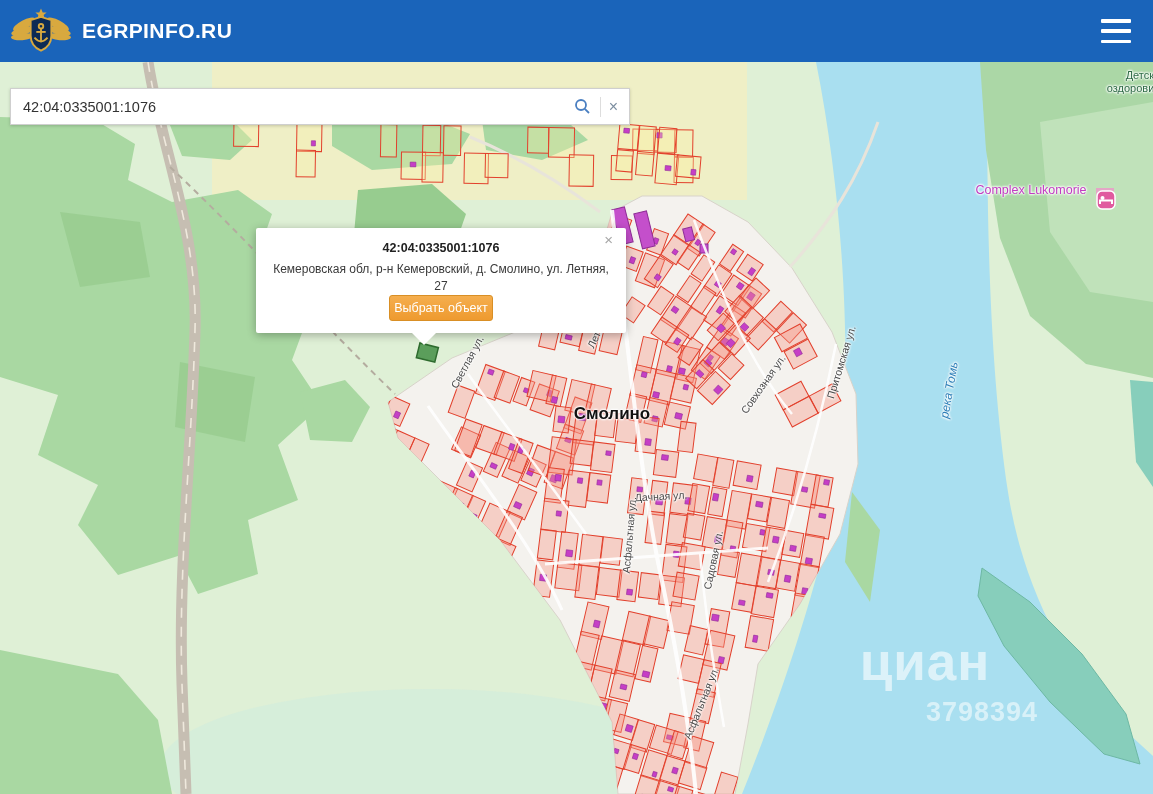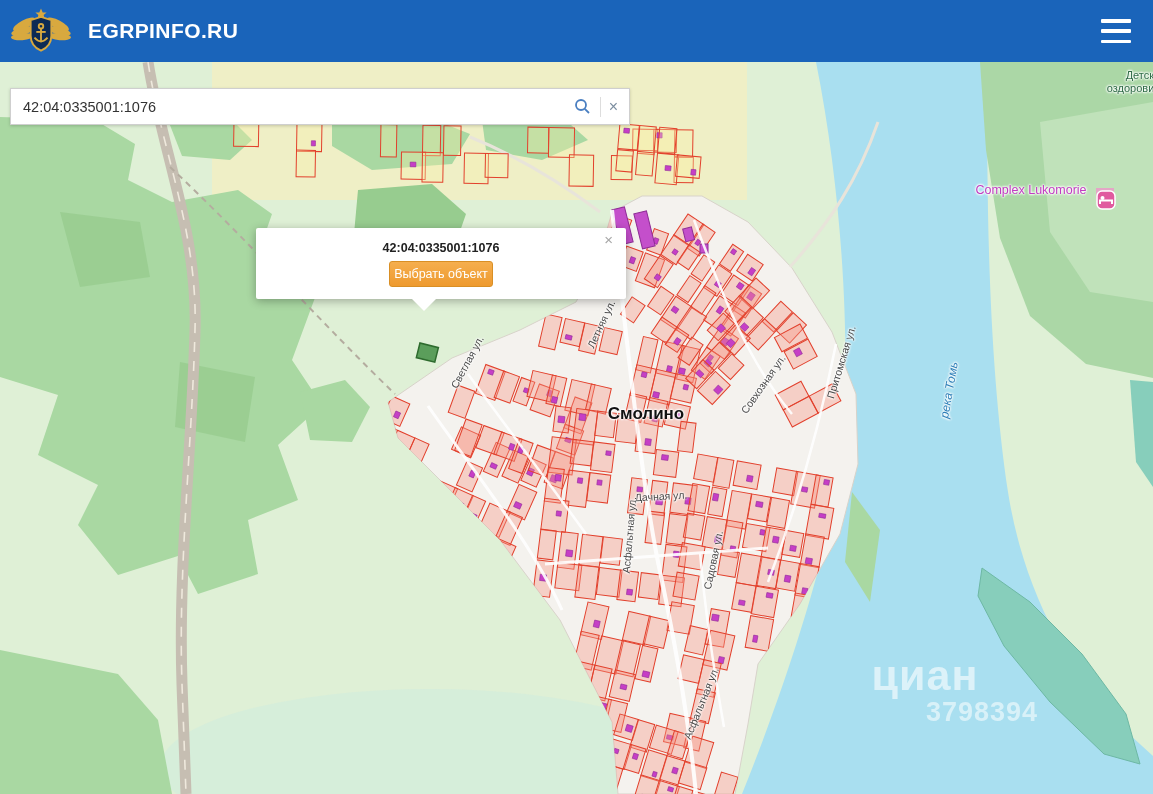--- a/index.html
+++ b/index.html
@@ -1,21 +1,21 @@
 <!DOCTYPE html>
 <html><head>
 <meta charset="utf-8">
 <style>
   html,body{margin:0;padding:0;width:1153px;height:794px;overflow:hidden;
     font-family:"Liberation Sans","DejaVu Sans",sans-serif;background:#dff0d6;}
 
   
   .app-header{position:relative;height:62px;background:#1a64ba;display:flex;align-items:center;z-index:40;}
   .logo{margin-left:10px;flex:0 0 auto;}
-  .brand{color:#fff;font-size:21px;font-weight:bold;letter-spacing:.4px;margin-left:16px;}
+  .brand{color:#fff;font-size:21px;font-weight:bold;letter-spacing:.4px;margin-left:10px;}
   .menu-btn{margin-left:auto;margin-right:22px;width:30px;height:24px;display:flex;flex-direction:column;
     justify-content:space-between;cursor:pointer;background:none;border:none;padding:0;}
   .menu-btn span{display:block;height:3.5px;background:#fff;border-radius:1px;}
 
   
   .map-wrap{position:relative;width:1153px;height:732px;overflow:hidden;}
   .map-wrap svg.basemap{position:absolute;left:0;top:0;z-index:0;}
   .map-label{position:absolute;white-space:nowrap;pointer-events:none;z-index:5;
     text-shadow:0 1px 2px rgba(255,255,255,.95),0 -1px 2px rgba(255,255,255,.95),
                 1px 0 2px rgba(255,255,255,.95),-1px 0 2px rgba(255,255,255,.95);}
@@ -524,48 +524,49 @@
     <rect x="418" y="283" width="19" height="15" fill="#5b9e5b" stroke="#2e6b2e" stroke-width="1.5" transform="rotate(14 427 290)"></rect>
 
     <g transform="translate(1106,138)">
       <rect x="-9" y="-9" width="18" height="18" rx="5" fill="#e05a9f" stroke="#fff" stroke-width="1.5"></rect>
       <circle cx="-3.5" cy="-2" r="2" fill="#fff"></circle>
       <path d="M-6,4 L-6,0.5 L6,0.5 L6,4" stroke="#fff" stroke-width="2" fill="none"></path>
     </g>
   </svg>
 
   <div id="labels">
-      <div class="map-label" style="left: 646px; top: 352px; font-size: 17px; color: rgb(17, 17, 17); font-weight: 600; transform: translate(-50%, -50%) rotate(0deg);">Смолино</div>
+      <div class="map-label" style="left: 612px; top: 352px; font-size: 17px; color: rgb(17, 17, 17); font-weight: 600; transform: translate(-50%, -50%) rotate(0deg);">Смолино</div>
       <div class="map-label" style="left: 949px; top: 328px; font-size: 12px; color: rgb(47, 128, 185); font-style: italic; transform: translate(-50%, -50%) rotate(-80deg);">река Томь</div>
       <div class="map-label" style="left: 1031px; top: 128px; font-size: 12.5px; color: rgb(193, 59, 193); transform: translate(-50%, -50%) rotate(0deg);">Complex Lukomorie</div>
       <div class="map-label" style="left: 1146px; top: 13px; font-size: 11px; color: rgb(46, 107, 70); transform: translate(-50%, -50%) rotate(0deg);">Детский</div>
       <div class="map-label" style="left: 1152px; top: 26px; font-size: 11px; color: rgb(46, 107, 70); transform: translate(-50%, -50%) rotate(0deg);">оздоровительный</div>
       <div class="map-label" style="left: 467px; top: 300px; font-size: 10.5px; color: rgb(74, 74, 74); transform: translate(-50%, -50%) rotate(-62deg);">Светлая ул.</div>
       <div class="map-label" style="left: 601px; top: 262px; font-size: 10.5px; color: rgb(74, 74, 74); transform: translate(-50%, -50%) rotate(-65deg);">Летняя ул.</div>
       <div class="map-label" style="left: 763px; top: 322px; font-size: 10.5px; color: rgb(74, 74, 74); transform: translate(-50%, -50%) rotate(-55deg);">Совхозная ул.</div>
       <div class="map-label" style="left: 841px; top: 300px; font-size: 10.5px; color: rgb(74, 74, 74); transform: translate(-50%, -50%) rotate(-73deg);">Притомская ул.</div>
       <div class="map-label" style="left: 661px; top: 434px; font-size: 10.5px; color: rgb(74, 74, 74); transform: translate(-50%, -50%) rotate(-3deg);">Дачная ул.</div>
       <div class="map-label" style="left: 629px; top: 473px; font-size: 10.5px; color: rgb(74, 74, 74); transform: translate(-50%, -50%) rotate(-85deg);">Асфальтная ул.</div>
       <div class="map-label" style="left: 713px; top: 498px; font-size: 10.5px; color: rgb(74, 74, 74); transform: translate(-50%, -50%) rotate(-78deg);">Садовая ул.</div>
       <div class="map-label" style="left: 701px; top: 641px; font-size: 10.5px; color: rgb(74, 74, 74); transform: translate(-50%, -50%) rotate(-68deg);">Асфальтная ул.</div>
-      <div class="map-label no-halo" style="left: 925px; top: 613px; font-size: 43px; color: rgba(255, 255, 255, 0.6); font-weight: 700; transform: translate(-50%, -50%) rotate(0deg);">циан</div>
+      <div class="map-label no-halo" style="left: 925px; top: 599px; font-size: 53px; color: rgba(255, 255, 255, 0.6); font-weight: 700; transform: translate(-50%, -50%) rotate(0deg);">циан</div>
       <div class="map-label no-halo" style="left: 982px; top: 650px; font-size: 27px; color: rgba(255, 255, 255, 0.55); font-weight: 700; transform: translate(-50%, -50%) rotate(0deg);">3798394</div>
     </div>
 
   <div class="search-bar">
     <input type="text" value="42:04:0335001:1076" style="">
     <button class="search-icon-btn" aria-label="search">
       <svg width="17" height="17" viewBox="0 0 17 17">
         <circle cx="7" cy="7" r="5" fill="none" stroke="#4a7fc1" stroke-width="1.8"></circle>
         <line x1="10.8" y1="10.8" x2="15" y2="15" stroke="#4a7fc1" stroke-width="1.8"></line>
       </svg>
     </button>
     <span class="search-divider"></span>
     <button class="clear-btn">×</button>
   </div>
 
   <div class="popup">
     <button class="popup-close">×</button>
     <div class="popup-title">42:04:0335001:1076</div>
+    <div class="popup-address">Кемеровская обл, р-н Кемеровский, д. Смолино, ул. Летняя, 27</div>
     <button class="popup-btn">Выбрать объект</button>
     <span class="popup-tail"></span>
   </div>
 </div>
 
 </body></html>

